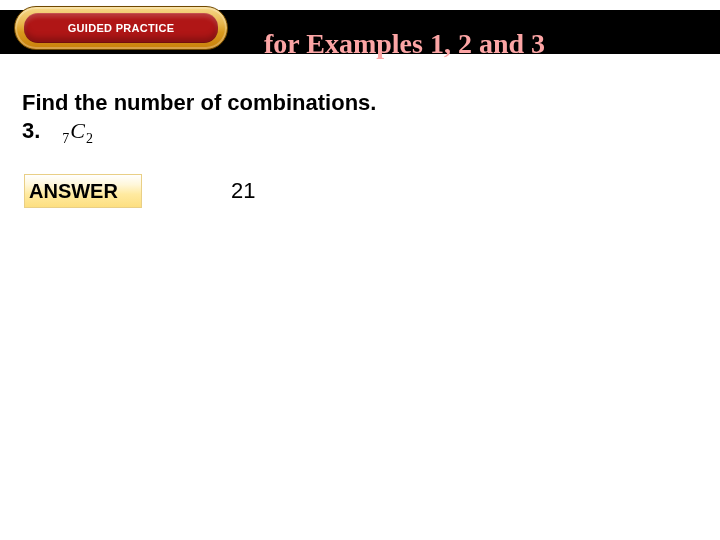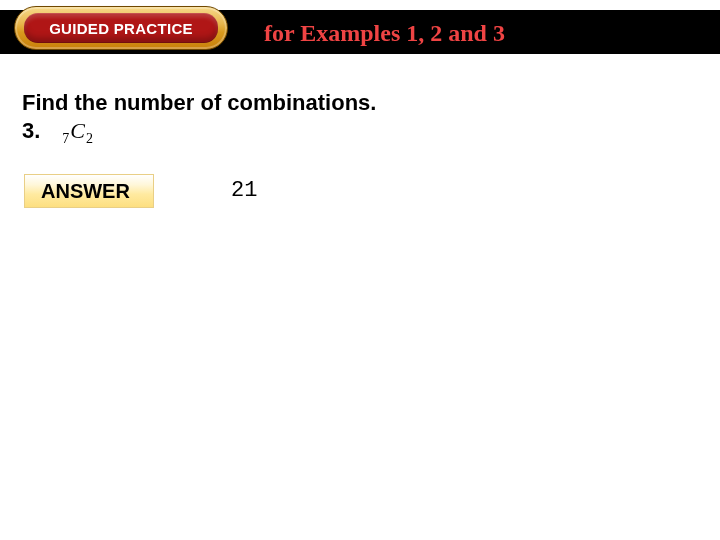--- a/index.html
+++ b/index.html
@@ -50,31 +50,31 @@
     display: flex;
     align-items: center;
     justify-content: center;
     border-top: 1px solid rgba(255,255,255,0.25);
     border-bottom: 1px solid rgba(0,0,0,0.35);
     box-shadow: inset 0 -4px 6px rgba(0,0,0,0.25), inset 0 3px 4px rgba(255,255,255,0.18);
   }
   .badge-inner span {
     color: #ffffff;
     font-weight: bold;
-    font-size: 15px;
+    font-size: 11px;
     letter-spacing: 0.3px;
   }
   .header-subtitle {
     position: absolute;
     left: 264px;
-    top: 10px;
-    color: #ef4444;
+    top: 18px;
+    color: #fca5a5;
     font-family: "Times New Roman", Times, serif;
     font-weight: bold;
-    font-size: 24px;
+    font-size: 28px;
   }
   .instruction {
     position: absolute;
     left: 22px;
     top: 74px;
     font-family: Arial, Helvetica, sans-serif;
     font-weight: bold;
     font-size: 22px;
     color: #000000;
     margin-top: 16px;
@@ -110,35 +110,35 @@
   }
   .answer-badge {
     position: absolute;
     left: 24px;
     top: 174px;
     width: 112px;
     height: 32px;
     display: flex;
     align-items: center;
     justify-content: flex-start;
-    padding-left: 16px;
+    padding-left: 4px;
     background: linear-gradient(to bottom, #ffffff 0%, #fff7da 30%, #ffeaa0 60%, #fddf80 100%);
     border: 1px solid #e9cf86;
   }
   .answer-badge span {
     font-family: Arial, Helvetica, sans-serif;
     font-weight: bold;
     font-size: 20px;
     color: #000000;
   }
   .answer-value {
     position: absolute;
     left: 231px;
     top: 178px;
-    font-family: Liberation Mono, monospace;
+    font-family: Liberation Sans, sans-serif;
     font-size: 22px;
     color: #000000;
   }
 </style>
 </head>
 <body>
 
 <div class="slide">
 
   <div class="header-bar">

